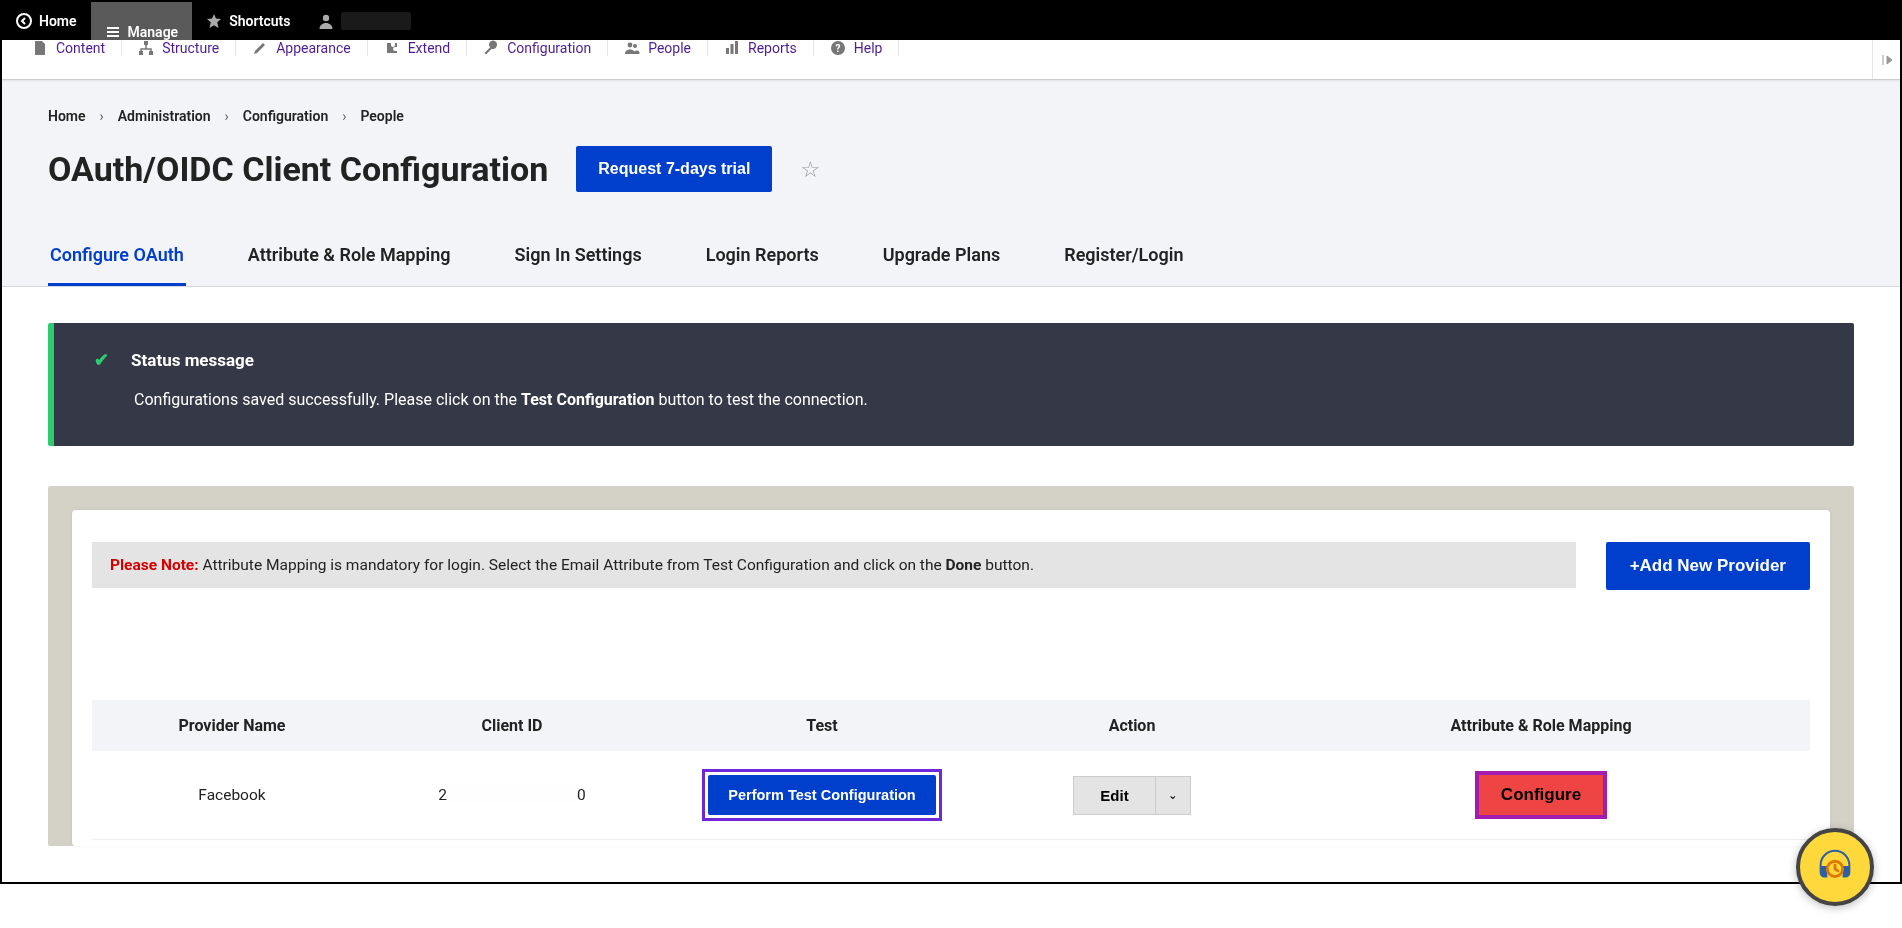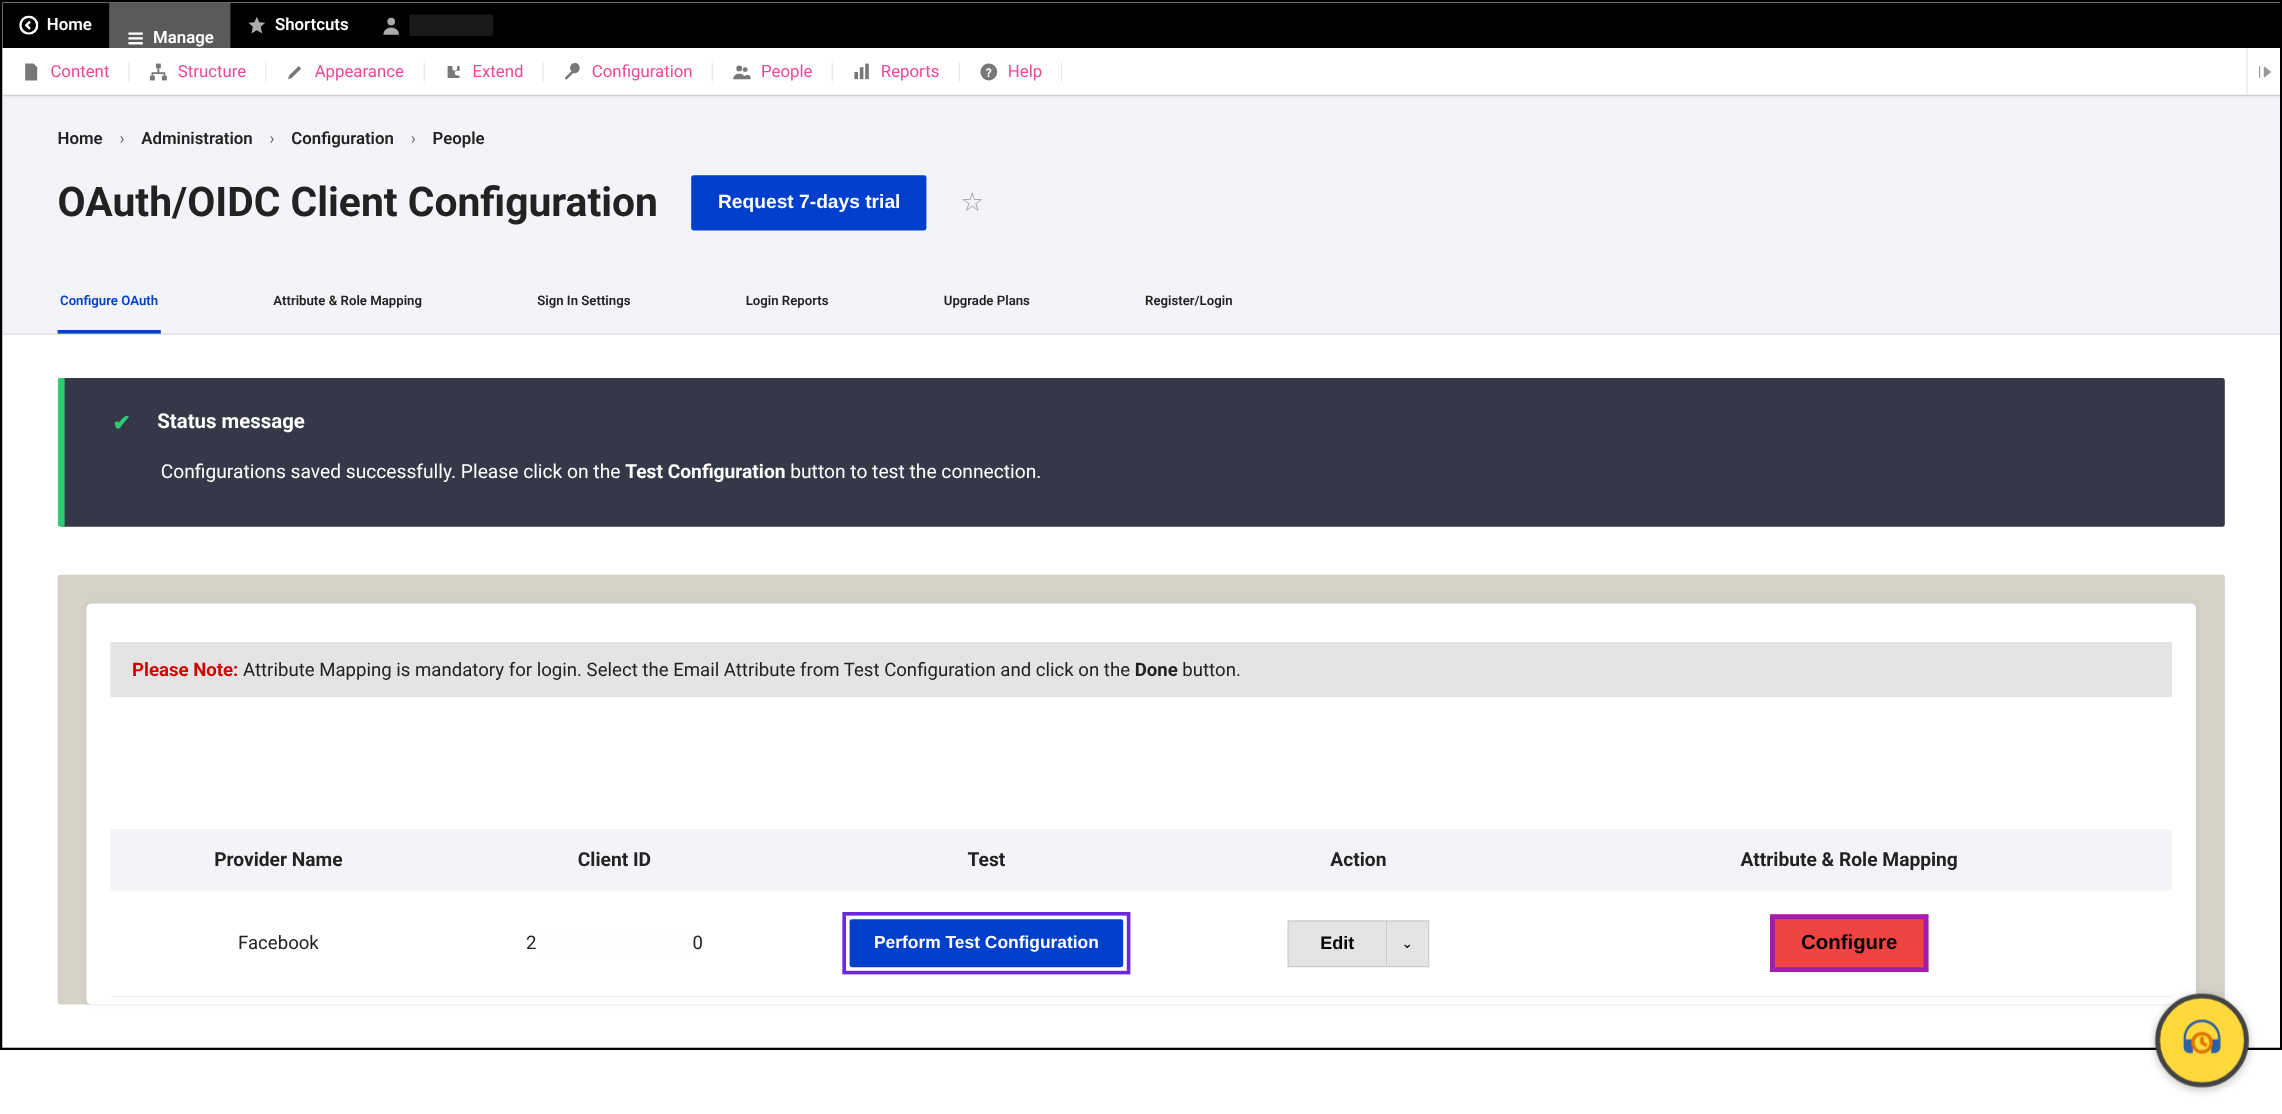--- a/index.html
+++ b/index.html
@@ -7,36 +7,36 @@
   
   
   .topbar { background: #000; height: 38px; display: flex; align-items: stretch; color: #fff; font-size: 14px; }
   .topbar-item { display: flex; align-items: center; padding: 0 14px; gap: 7px; cursor: pointer; }
   .topbar-item.active { background: #5a5a5a; align-items: flex-end; }
   .topbar-item span.label { font-weight: 600; }
   .topbar-user { display: flex; align-items: center; padding: 0 12px; gap: 6px; }
   .user-name-block { width: 70px; height: 18px; background: #1a1a1a; border-radius: 2px; }
   
   
-  .admin-toolbar { background: #fff; height: 40px; display: flex; align-items: center; border-bottom: 1px solid #ccc; box-shadow: 0 1px 2px rgba(0,0,0,.08); font-size: 14px; color: #ec4899; position: relative; }
+  .admin-toolbar { background: #fff; height: 40px; display: flex; align-items: flex-start; border-bottom: 1px solid #ccc; box-shadow: 0 1px 2px rgba(0,0,0,.08); font-size: 14px; color: #4c1d95; position: relative; padding-left: 14px; }
   .admin-item { display: flex; align-items: center; padding: 0 16px; gap: 8px; border-right: 1px solid #e6e6e6; cursor: pointer; }
   .collapse-handle { position: absolute; right: 0; top: 0; bottom: 0; width: 28px; border-left: 1px solid #e6e6e6; display: flex; align-items: center; justify-content: center; color: #888; cursor: pointer; }
 
   
   .page-head { background: #f3f4f8; padding: 28px 46px 0 46px; border-bottom: 1px solid #d6d6dd; }
   .breadcrumbs { display: flex; align-items: center; gap: 14px; font-size: 14px; color: #222; font-weight: 600; }
   .breadcrumbs .sep { color: #666; font-weight: normal; }
   .breadcrumb-link { cursor: pointer; }
   .title-row { display: flex; align-items: center; gap: 28px; margin-top: 22px; }
   .page-title { font-size: 34px; font-weight: 700; color: #222; }
   .trial-btn { background: #003ecc; color: #fff; font-weight: 700; font-size: 16px; padding: 14px 22px; border: none; border-radius: 2px; cursor: pointer; }
   .star { color: #999; font-size: 22px; cursor: pointer; }
 
   
-  .tabs { display: flex; gap: 92px; margin-top: 40px; font-size: 11px; font-weight: 600; color: #222; }
+  .tabs { display: flex; gap: 60px; margin-top: 40px; font-size: 18px; font-weight: 600; color: #222; }
   .tab { padding: 12px 2px 18px 2px; cursor: pointer; }
   .tab.active { color: #003ecc; border-bottom: 3px solid #003ecc; }
 
   
   .main-wrap { padding: 36px 46px; background: #fff; }
   .status-box { background: #353846; color: #fff; border-left: 6px solid #2ecc71; border-radius: 2px; padding: 26px 40px 34px 40px; }
   .status-head { display: flex; align-items: center; gap: 22px; font-weight: 700; font-size: 17px; }
   .check-icon { color: #2ecc71; font-size: 18px; }
   .status-body { margin-top: 18px; padding-left: 40px; font-size: 16px; line-height: 1.5; }
   .status-body strong { font-weight: 700; }
@@ -237,20 +237,21 @@
     </div>
   </div>
 
   <div class="card-outer">
     <div class="card">
 
       <div class="card-top">
         <div class="note-box">
           <span class="nlabel">Please Note:</span><span> Attribute Mapping is mandatory for login. Select the Email Attribute from Test Configuration and click on the </span><strong>Done</strong><span> button.</span>
         </div>
+        <button class="add-btn">+Add New Provider</button>
       </div>
 
       <div class="providers">
         <div class="phead">
           <div class="col-name">Provider Name</div>
           <div class="col-client">Client ID</div>
           <div class="col-test">Test</div>
           <div class="col-action">Action</div>
           <div class="col-attr">Attribute &amp; Role Mapping</div>
         </div>

